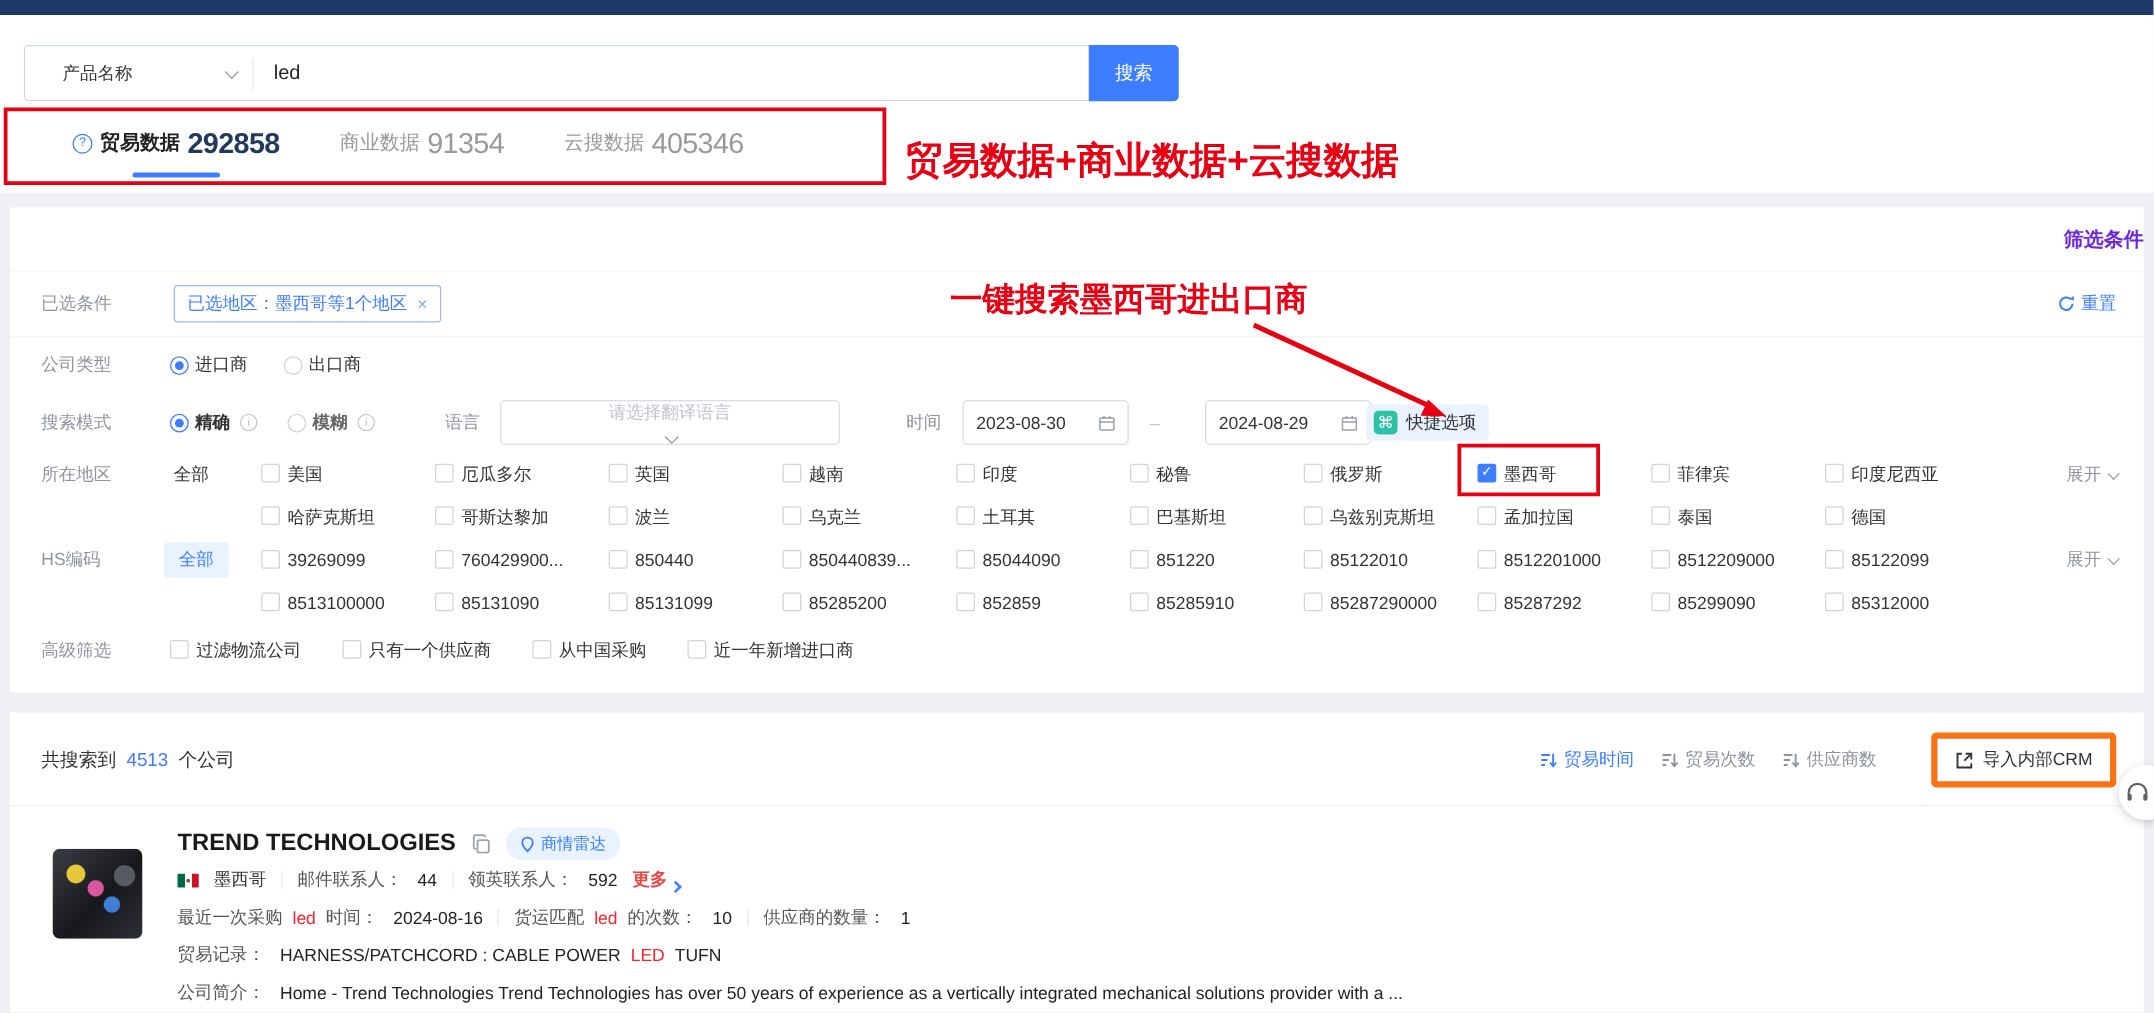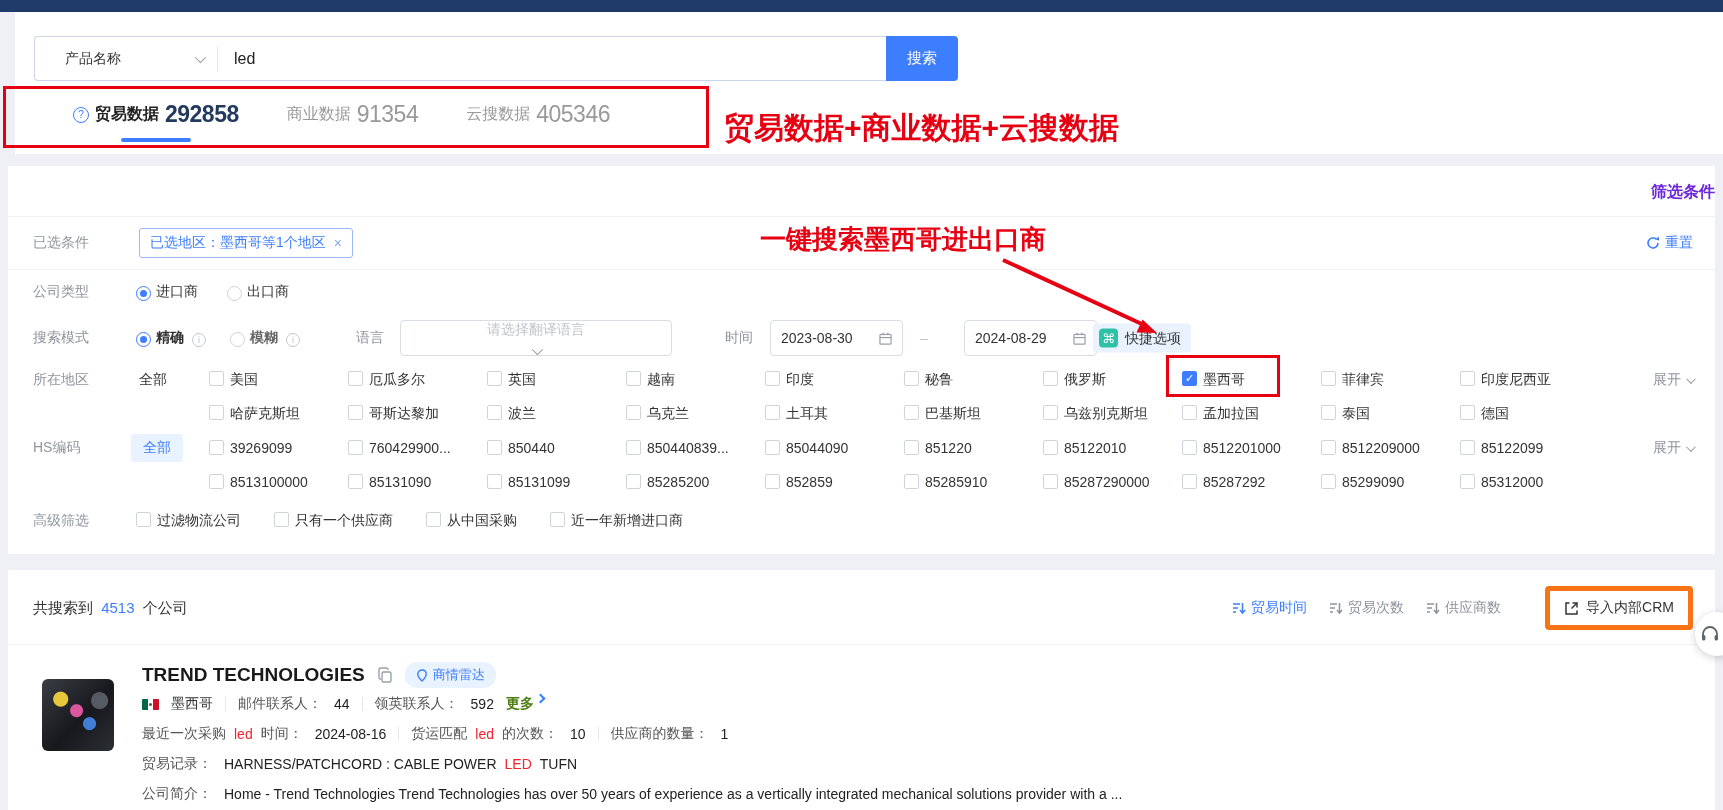--- a/index.html
+++ b/index.html
@@ -1,20 +1,20 @@
 <!DOCTYPE html>
 <html><head>
 <meta charset="utf-8">
 <style>
   html,body{margin:0;padding:0;background:#eef0f6;}
   *{box-sizing:border-box;}
   .page{position:relative;width:1723px;height:810px;overflow:hidden;
         font-family:"Liberation Sans","DejaVu Sans",sans-serif;font-size:14px;color:#333;background:#eef0f6;}
   .topbar{height:12px;background:#1f3a68;width:100%;}
-  .topsec{background:#fff;margin:0 0 0 15px;padding:24px 0 10px 0;}
+  .topsec{background:#fff;margin:0 0 0 0;padding:24px 0 10px 0;}
   
   .searchrow{margin-left:19px;display:flex;align-items:stretch;height:45px;width:924px;}
   .searchbox{display:flex;align-items:center;flex:1;border:1px solid #ccd5ea;border-right:none;border-radius:4px 0 0 4px;background:#fff;}
   .sel-cat{display:flex;align-items:center;width:182px;padding:0 14px 0 30px;cursor:pointer;height:100%;}
   .sel-cat .txt{flex:1;color:#333;}
   .chev{display:inline-block;width:8px;height:8px;border-right:1.5px solid #999;border-bottom:1.5px solid #999;transform:rotate(45deg) translateY(-2px);}
   .vline{width:1px;height:26px;background:#e3e6ef;}
   .q-input{border:none;outline:none;flex:1;font-size:16px;color:#222;padding:0 0 0 16px;height:100%;font-family:inherit;background:transparent;}
   .btn-search{width:72px;background:#3d7eff;color:#fff;border:none;border-radius:0 4px 4px 0;font-size:15px;cursor:pointer;font-family:inherit;}
   
@@ -34,21 +34,21 @@
   hr.div{border:none;border-top:1px solid #f0f2f5;margin:0;}
   .frow{position:relative;}
   .frow .rlabel{position:absolute;left:25px;top:50%;transform:translateY(-50%);color:#8f949e;}
   .h52{height:52px;} .h44{height:44px;} .h48{height:48px;} .h36{height:36px;} .h32{height:32px;} .h46{height:46px;}
   .abs{position:absolute;top:50%;transform:translateY(-50%);}
   
   .tag{display:inline-flex;align-items:center;gap:8px;border:1px solid #9cb8fb;color:#3d7eff;border-radius:3px;padding:5px 10px;background:#fff;cursor:pointer;}
   .tag .x{color:#8ba6e8;font-size:14px;cursor:pointer;}
   .reset{color:#3d7eff;display:inline-flex;align-items:center;gap:5px;cursor:pointer;}
   
-  .radio{display:inline-flex;align-items:flex-end;gap:5px;cursor:pointer;}
+  .radio{display:inline-flex;align-items:center;gap:5px;cursor:pointer;}
   .rdot{width:15px;height:15px;border-radius:50%;border:1px solid #d0d3da;background:#fff;display:inline-block;position:relative;}
   .radio.on .rdot{border-color:#3d7eff;}
   .radio.on .rdot:after{content:"";position:absolute;left:3px;top:3px;width:7px;height:7px;border-radius:50%;background:#3d7eff;}
   .info-i{width:14px;height:14px;border:1px solid #c3c7cf;border-radius:50%;color:#b9bec7;font-size:9px;display:inline-flex;align-items:center;justify-content:center;margin-left:3px;}
   .cb{width:15px;height:15px;border:1px solid #d0d3da;border-radius:2px;background:#fff;display:inline-block;flex:none;line-height:13px;text-align:center;font-size:11px;color:#fff;}
   .cb.on{background:#3d7eff;border-color:#3d7eff;}
   .cbitem{display:inline-flex;align-items:flex-start;gap:6px;cursor:pointer;color:#333;}
   .grid10{margin-left:201px;display:grid;grid-template-columns:repeat(10,139px);align-items:center;height:100%;}
   .expand{position:absolute;right:22px;top:50%;transform:translateY(-50%);color:#8f949e;display:inline-flex;align-items:center;gap:5px;cursor:pointer;}
   .expand .chev{width:7px;height:7px;transform:rotate(45deg) translateY(-2px);}
@@ -80,21 +80,21 @@
   .c-name-row{display:flex;align-items:center;gap:12px;height:28px;}
   .c-name{font-size:19px;font-weight:bold;color:#1a1a1a;cursor:pointer;}
   .badge{display:inline-flex;align-items:center;gap:5px;background:#e9f2ff;color:#3d7eff;border-radius:12px;padding:4px 11px;font-size:13px;cursor:pointer;}
   .c-row{display:flex;align-items:center;gap:12px;height:30px;color:#333;}
   .c-row .sep{width:1px;height:14px;background:#e5e7ec;}
   .flag{width:17px;height:11px;border-radius:1px;display:inline-block;position:relative;
         background:linear-gradient(90deg,#006847 0 33%,#fff 33% 66%,#ce1126 66% 100%);}
   .flag:after{content:"";position:absolute;left:7px;top:4px;width:3px;height:3px;border-radius:50%;background:#6b4f2a;}
   .g{color:#555;} .dk{color:#222;}
   .red{color:#f5222d;}
-  .blue-link{color:#4d7c0f;cursor:pointer;display:inline-flex;align-items:flex-start;gap:3px;}
+  .blue-link{color:#ef4444;cursor:pointer;display:inline-flex;align-items:flex-end;gap:3px;}
   .chev-r{display:inline-block;width:7px;height:7px;border-right:2px solid #3d7eff;border-bottom:2px solid #3d7eff;transform:rotate(-45deg);}
   .bold-num{font-weight:normal;color:#222;}
   
   .float-svc{position:absolute;right:-16px;top:612px;width:44px;height:44px;border-radius:50%;background:#fff;
              box-shadow:0 2px 8px rgba(0,0,0,.18);display:flex;align-items:center;justify-content:center;cursor:pointer;z-index:30;}
   
   .overlay{position:absolute;inset:0;z-index:40;pointer-events:none;}
   .redbox{position:absolute;border:3px solid #e60012;}
   .note{position:absolute;color:#e60012;font-weight:bold;white-space:nowrap;}
   .note1{left:724px;top:108px;font-size:30px;}

